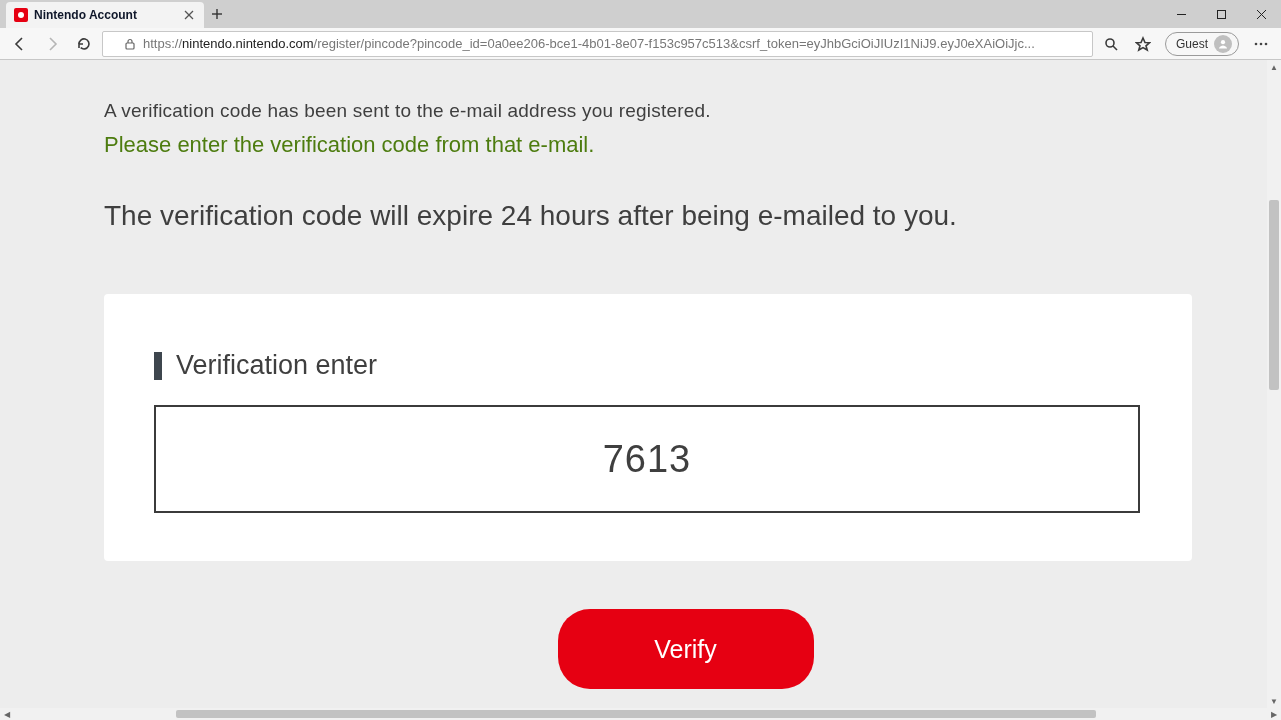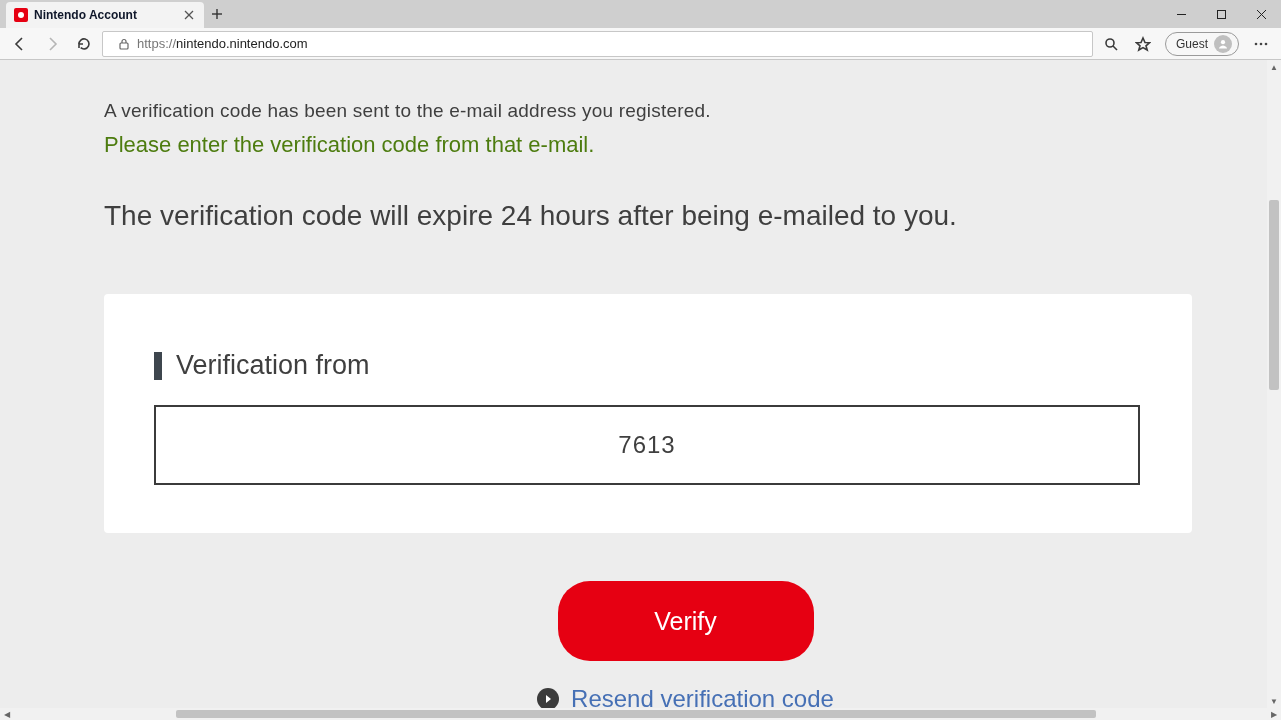--- a/index.html
+++ b/index.html
@@ -14,21 +14,21 @@
   .newtab { width: 26px; display: flex; align-items: center; justify-content: center; color: #333; font-size: 14px; }
   .titlebar-spacer { flex: 1; }
   .win-controls { display: flex; }
   .win-btn { width: 40px; display: flex; align-items: center; justify-content: center; color: #222; }
   .win-btn svg { width: 11px; height: 11px; stroke: #222; stroke-width: 1; fill: none; }
   
   .toolbar { height: 32px; background: #f7f7f7; border-bottom: 1px solid #c7c7c7; display: flex; align-items: center; padding: 0 6px; gap: 4px; }
   .tool-btn { width: 28px; height: 28px; display: flex; align-items: center; justify-content: center; color: #3b3b3b; border-radius: 2px; }
   .tool-btn.disabled { color: #b6b6b6; }
   .tool-btn svg { width: 16px; height: 16px; stroke: currentColor; stroke-width: 1.6; fill: none; }
-  .addr { flex: 1; height: 26px; background: #fff; border: 1px solid #c7c7c7; border-radius: 2px; display: flex; align-items: center; padding: 0 14px; font-size: 13px; color: #777; overflow: hidden; white-space: nowrap; }
+  .addr { flex: 1; height: 26px; background: #fff; border: 1px solid #c7c7c7; border-radius: 2px; display: flex; align-items: center; padding: 0 20px; font-size: 13px; color: #777; overflow: hidden; white-space: nowrap; }
   .addr .lock { width: 14px; height: 14px; margin-right: 6px; flex-shrink: 0; }
   .addr .url-dark { color: #222; }
   .guest-pill { display: flex; align-items: center; gap: 6px; border: 1px solid #9a9a9a; border-radius: 14px; padding: 2px 6px 2px 10px; font-size: 12px; color: #333; margin: 12px 4px; }
   .guest-pill .avatar { width: 18px; height: 18px; background: #bfbfbf; border-radius: 50%; display:flex; align-items:center; justify-content:center;}
   
   .viewport { position: relative; height: calc(720px - 28px - 32px - 12px); background: #ededed; overflow: hidden; }
   .right-scroll { position: absolute; right: 0; top: 0; width: 14px; height: 100%; background: #f1f1f1; }
   .right-scroll .up, .right-scroll .down { position: absolute; left: 0; width: 14px; height: 14px; display:flex; align-items:center; justify-content:center; color:#666; font-size:8px;}
   .right-scroll .up { top: 0; } .right-scroll .down { bottom: 0; }
   .right-scroll .thumb { position: absolute; left: 2px; width: 10px; background: #c2c2c2; border-radius: 2px; top: 140px; height: 190px; }
@@ -38,21 +38,21 @@
   .bottom-scroll .thumb { position:absolute; top:2px; height:8px; background:#c2c2c2; border-radius:2px; left:176px; width:920px; }
   
   .page { padding: 40px 0 0 104px; width: calc(100% - 14px); }
   .intro-1 { font-size: 19px; color: #3f3f3f; font-weight: 400; letter-spacing: 0.2px; }
   .intro-2 { font-size: 22px; color: #4d7c0f; font-weight: 400; margin-top: 10px; }
   .expire { font-size: 28px; color: #3f3f3f; font-weight: 400; margin-top: 42px; }
   .card { background: #fff; border-radius: 4px; margin-top: 62px; width: 1088px; padding: 56px 50px 48px 50px; }
   .card-header { display: flex; align-items: center; gap: 14px; }
   .red-bar { width: 8px; height: 28px; background: #3e464e; }
   .card-title { font-size: 27px; color: #3f3f3f; }
-  .code-input { width: 986px; height: 80px; border: 2px solid #3b3b3b; margin-top: 24px; font-size: 24px; text-align: center; color: #3f3f3f; outline: none; letter-spacing: 1px; display:block; }
+  .code-input { width: 986px; height: 108px; border: 2px solid #3b3b3b; margin-top: 24px; font-size: 38px; text-align: center; color: #3f3f3f; outline: none; letter-spacing: 1px; display:block; }
   .actions { display:flex; flex-direction:column; align-items:center; margin-top: 48px; }
   .verify-btn { width: 256px; height: 80px; background: #e60012; color: #fff; border: none; border-radius: 32px; font-size: 25px; cursor: pointer; }
   .resend { display:flex; align-items:center; gap:12px; margin-top: 24px; }
   .resend-icon { width:22px; height:22px; border-radius:50%; background:#3b3b3b; display:flex; align-items:center; justify-content:center; }
   .resend-icon svg { width:10px; height:10px; fill:#fff; }
   .resend-text { font-size: 24px; color: #4670b5; }
 </style>
 </head>
 <body>
 
@@ -117,20 +117,21 @@
     </div>
   <div class="addr">
     <span class="lock">
       <svg viewBox="0 0 14 14">
           <rect x="3" y="6" width="8" height="6" rx="1" fill="none" stroke="#666" stroke-width="1.2"></rect>
           <path d="M5 6 V4.5 a2 2 0 0 1 4 0 V6" fill="none" stroke="#666" stroke-width="1.2"></path>
         </svg>
     </span>
     <span>https://</span>
       <span class="url-dark">nintendo.nintendo.com</span>
+      <span>/register/pincode?pincode_id=0a0ee206-bce1-4b01-8e07-f153c957c513&amp;csrf_token=eyJhbGciOiJIUzI1NiJ9.eyJ0eXAiOiJjc...</span>
   </div>
   <div class="tool-btn">
       <svg viewBox="0 0 16 16">
         <circle cx="7" cy="7" r="4"></circle>
         <line x1="10" y1="10" x2="14" y2="14"></line>
       </svg>
     </div>
   <div class="tool-btn">
       <svg viewBox="0 0 16 16">
         <polygon points="8,2 10,6.5 14.5,6.8 11,9.8 12.2,14 8,11.6 3.8,14 5,9.8 1.5,6.8 6,6.5"></polygon>
@@ -156,21 +157,21 @@
 
 <div class="viewport">
   <div class="page">
     <div class="intro-1">A verification code has been sent to the e-mail address you registered.</div>
     <div class="intro-2">Please enter the verification code from that e-mail.</div>
     <div class="expire">The verification code will expire 24 hours after being e-mailed to you.</div>
 
     <div class="card">
       <div class="card-header">
         <div class="red-bar"></div>
-        <div class="card-title">Verification from</div>
+        <div class="card-title">Verification enter</div>
       </div>
       <input class="code-input" type="text" value="7613" style="">
     </div>
 
     <div class="actions">
       <button class="verify-btn">Verify</button>
       <div class="resend">
         <span class="resend-icon">
           <svg viewBox="0 0 10 10">
               <polygon points="3,1 8,5 3,9"></polygon>

